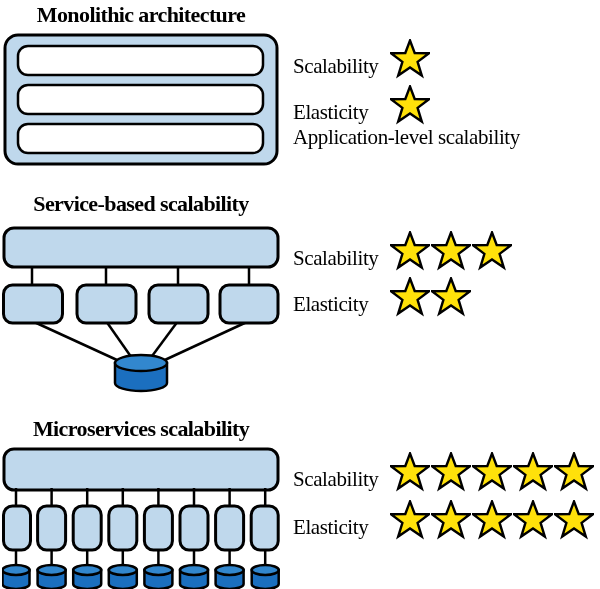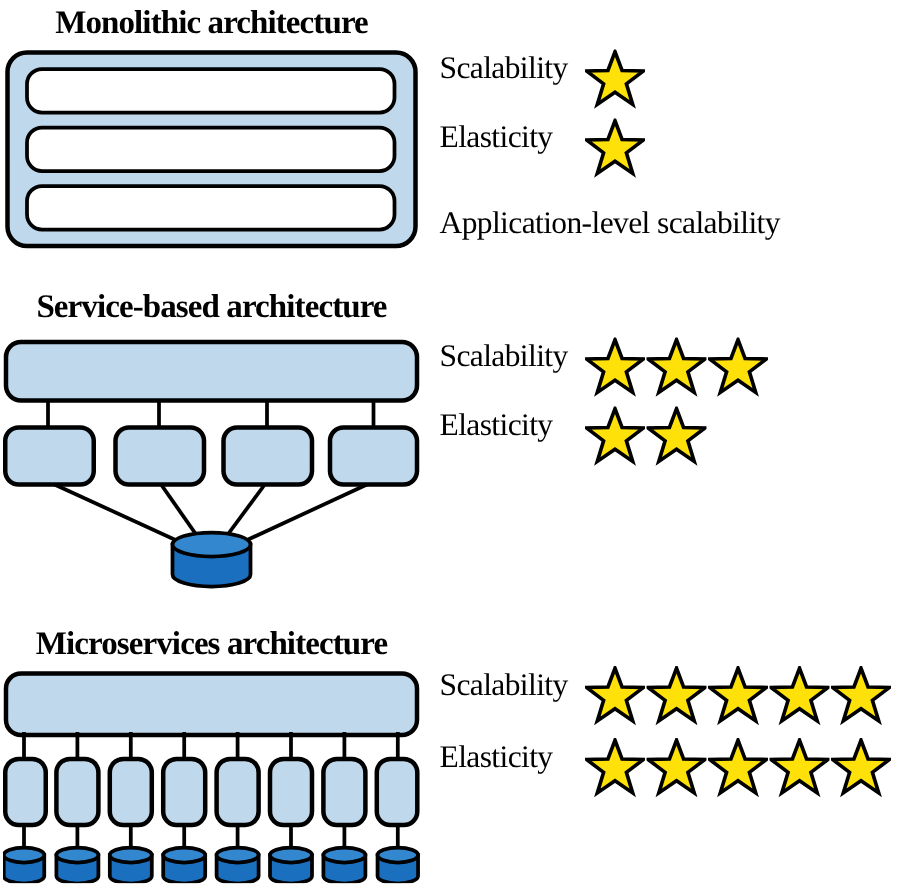--- a/index.html
+++ b/index.html
@@ -34,41 +34,41 @@
   .box  { fill: var(--box-fill, #BFD8EC); stroke: var(--outline, #000); stroke-width: 3; }
   .bar  { fill: #fff; stroke: var(--outline, #000); stroke-width: 2.5; }
   .line { stroke: var(--outline, #000); stroke-width: 2.5; fill: none; }
   .db-body { fill: var(--db-fill, #1B6FBF); stroke: var(--outline, #000); stroke-width: 2.5; }
   .db-top  { fill: var(--db-top-fill, #3287CE); stroke: var(--outline, #000); stroke-width: 2.5; }
 
   .ratings { position: absolute; left: 293px; width: 307px; }
   .r1 { top: 33px; }
   .r2 { top: 225px; }
   .r3 { top: 444px; }
-  .rating-row { display: flex; align-items: flex-start; height: 46px; }
+  .rating-row { display: flex; align-items: flex-end; height: 46px; }
   .r3 .rating-row { height: 48px; }
   .rating-label {
     flex: none;
     width: 97px;
     font-size: 21px;
     letter-spacing: -0.4px;
     white-space: nowrap;
   }
   .stars { display: flex; gap: 1px; align-items: center; }
   .stars svg { display: block; width: 40px; height: 40px; }
   .star-shape {
     fill: var(--star-fill, #FFE10A);
     stroke: var(--outline, #000);
     stroke-width: 2.4;
     stroke-linejoin: miter;
   }
   .rating-note {
     font-size: 21px;
     letter-spacing: -0.4px;
-    margin-top: 11px;
+    margin-top: 0;
     white-space: nowrap;
   }
 </style>
 </head>
 <body>
 
 <div class="canvas">
 
   <div class="title t1">Monolithic architecture</div>
 
@@ -92,21 +92,21 @@
       <span class="rating-label">Elasticity</span>
       <span class="stars">
           <svg viewBox="0 0 40 40" aria-hidden="true">
     <polygon class="star-shape" points="20,1.5 24.7,14.0 39.0,14.3 27.6,22.9 31.8,36.6 20,28.5 8.2,36.6 12.4,22.9 1.0,14.3 15.3,14.0"></polygon>
   </svg>
         </span>
     </div>
     <div class="rating-note">Application-level scalability</div>
   </div>
 
-  <div class="title t2">Service-based architecture</div>
+  <div class="title t2">Service-based scalability</div>
 
   <svg class="diagram d2" viewBox="0 0 278 168">
     <rect class="box" x="2" y="2" width="274" height="39" rx="10"></rect>
     <line class="line" x1="30" y1="40" x2="30" y2="62"></line>
     <line class="line" x1="104" y1="40" x2="104" y2="62"></line>
     <line class="line" x1="176" y1="40" x2="176" y2="62"></line>
     <line class="line" x1="247" y1="40" x2="247" y2="62"></line>
     <line class="line" x1="30" y1="95" x2="139" y2="145"></line>
     <line class="line" x1="104" y1="95" x2="139" y2="145"></line>
     <line class="line" x1="176" y1="95" x2="139" y2="145"></line>
@@ -142,21 +142,21 @@
           <svg viewBox="0 0 40 40" aria-hidden="true">
     <polygon class="star-shape" points="20,1.5 24.7,14.0 39.0,14.3 27.6,22.9 31.8,36.6 20,28.5 8.2,36.6 12.4,22.9 1.0,14.3 15.3,14.0"></polygon>
   </svg>
           <svg viewBox="0 0 40 40" aria-hidden="true">
     <polygon class="star-shape" points="20,1.5 24.7,14.0 39.0,14.3 27.6,22.9 31.8,36.6 20,28.5 8.2,36.6 12.4,22.9 1.0,14.3 15.3,14.0"></polygon>
   </svg>
         </span>
     </div>
   </div>
 
-  <div class="title t3">Microservices architecture</div>
+  <div class="title t3">Microservices scalability</div>
 
   <svg class="diagram d3" viewBox="0 0 278 142">
     <rect class="box" x="2" y="2" width="274" height="41" rx="10"></rect>
     <g>
       <line class="line" x1="14" y1="41" x2="14" y2="62"></line>
       <line class="line" x1="49.6" y1="41" x2="49.6" y2="62"></line>
       <line class="line" x1="85.2" y1="41" x2="85.2" y2="62"></line>
       <line class="line" x1="120.8" y1="41" x2="120.8" y2="62"></line>
       <line class="line" x1="156.4" y1="41" x2="156.4" y2="62"></line>
       <line class="line" x1="192" y1="41" x2="192" y2="62"></line>

